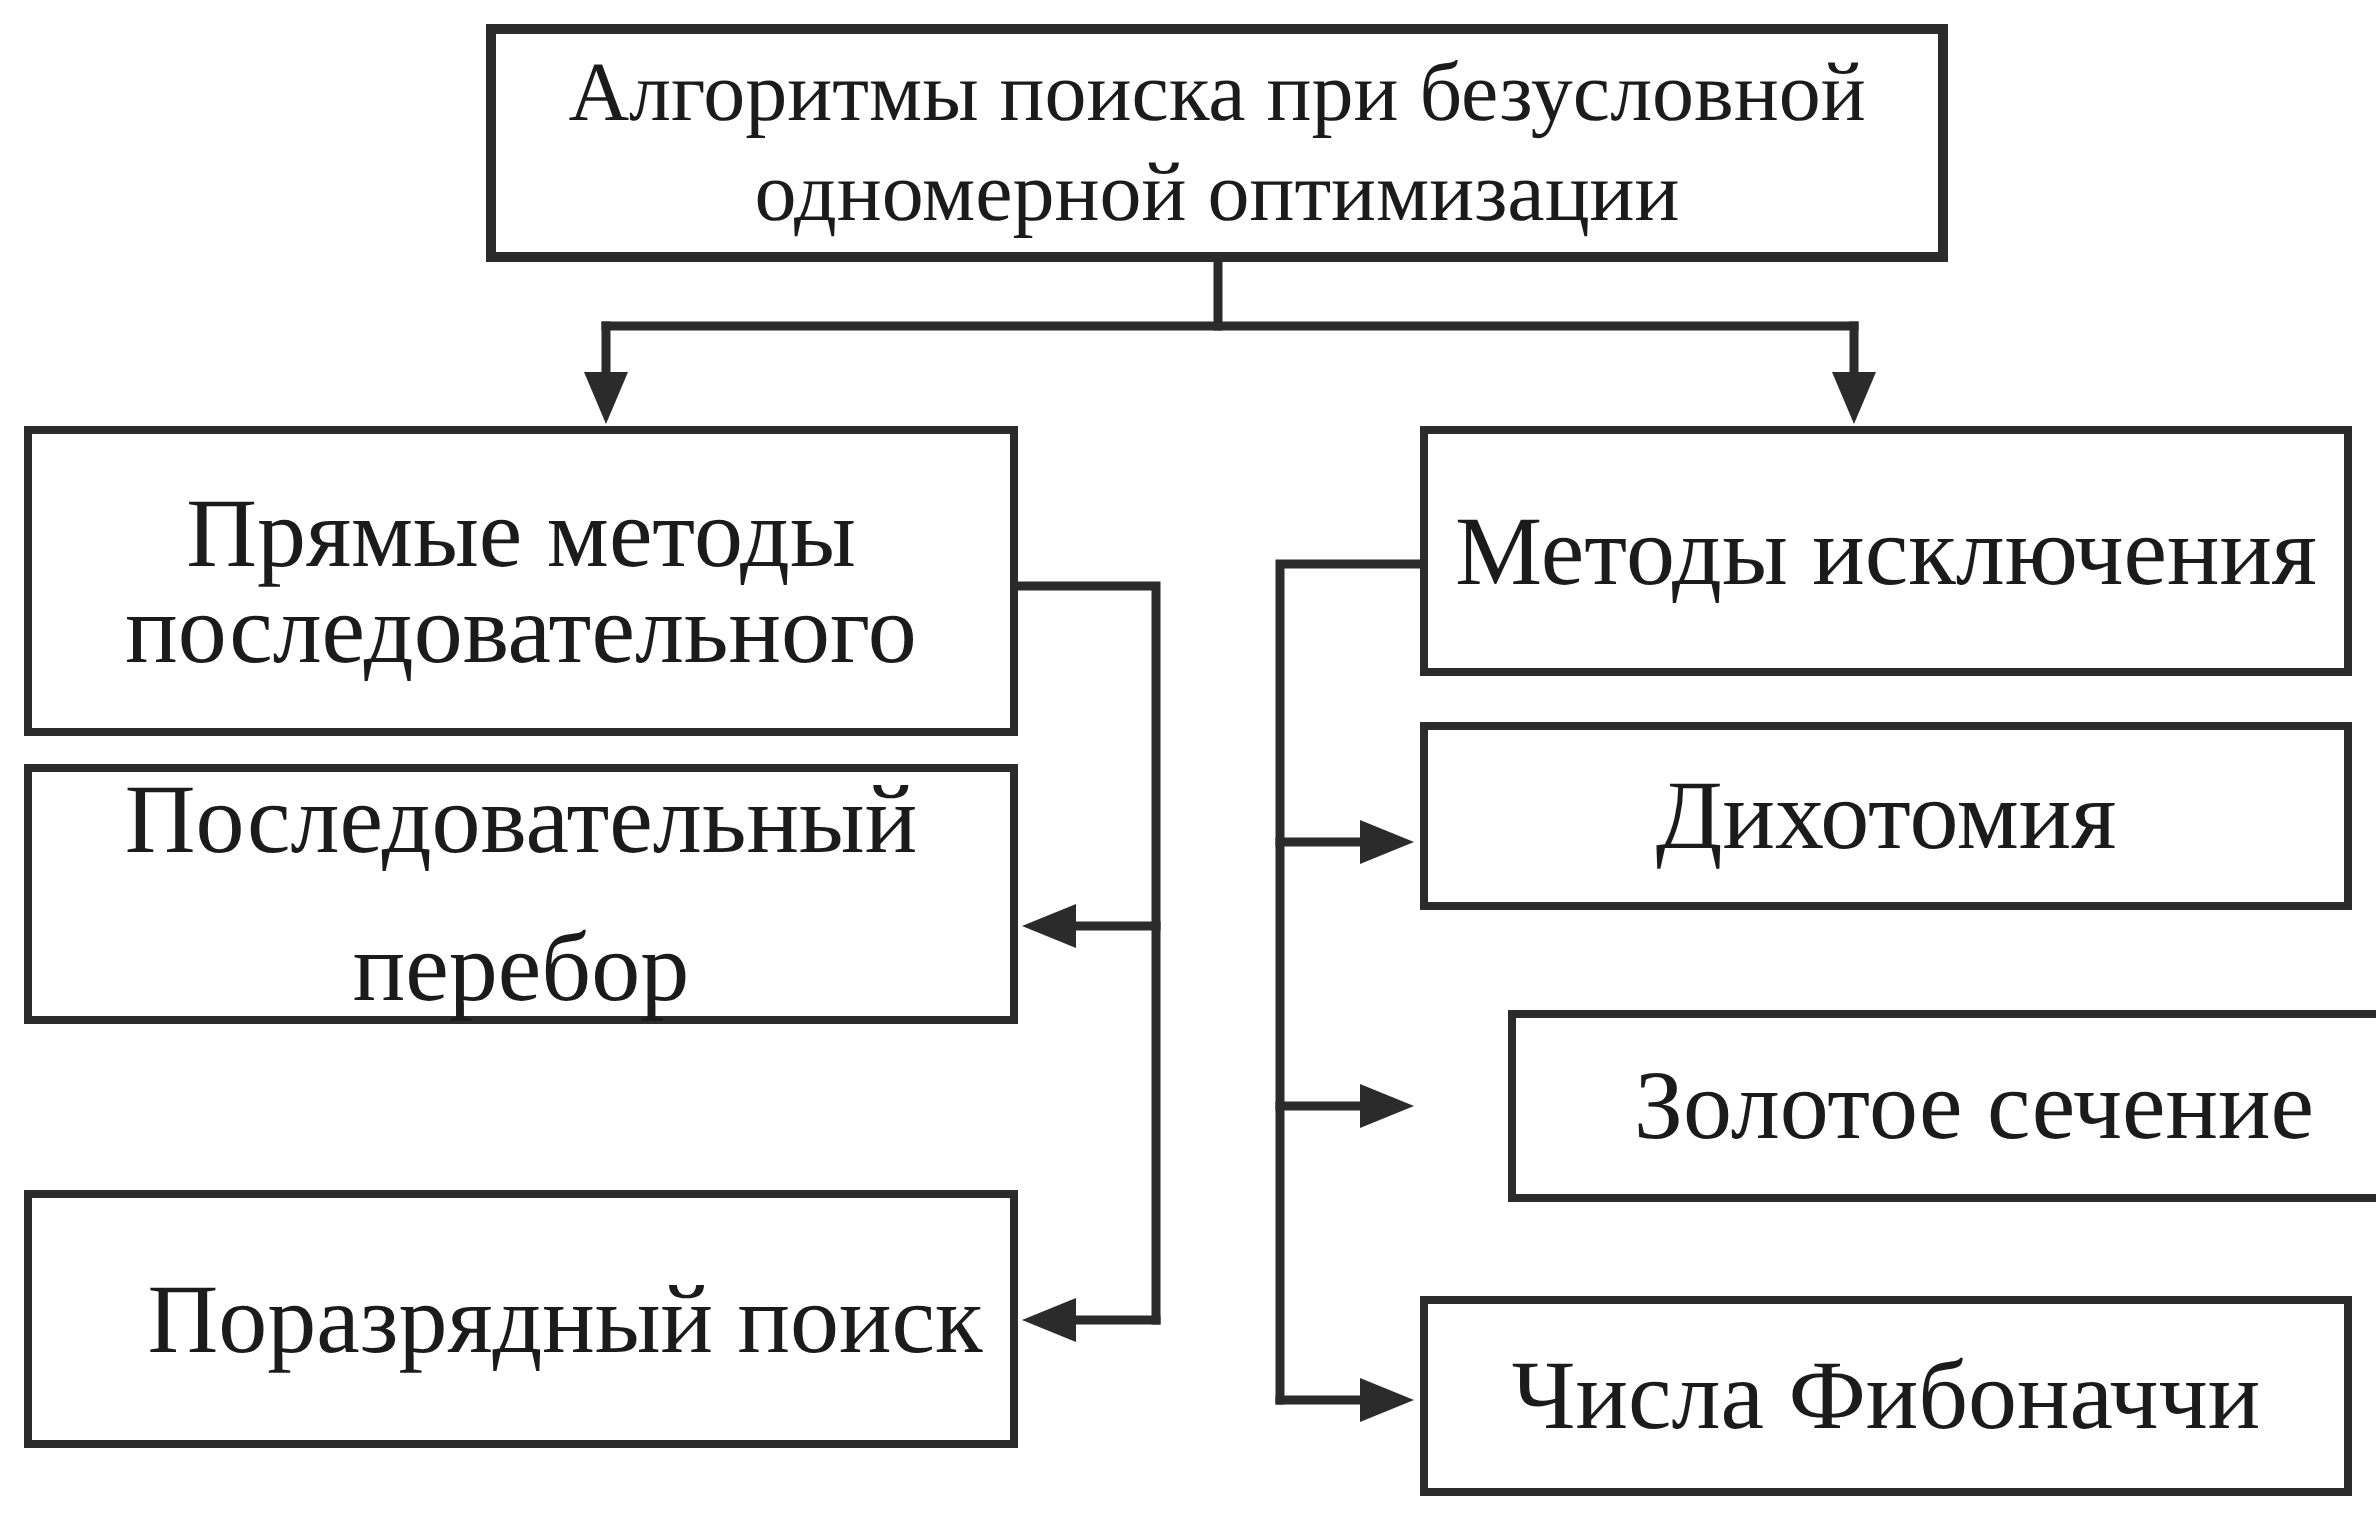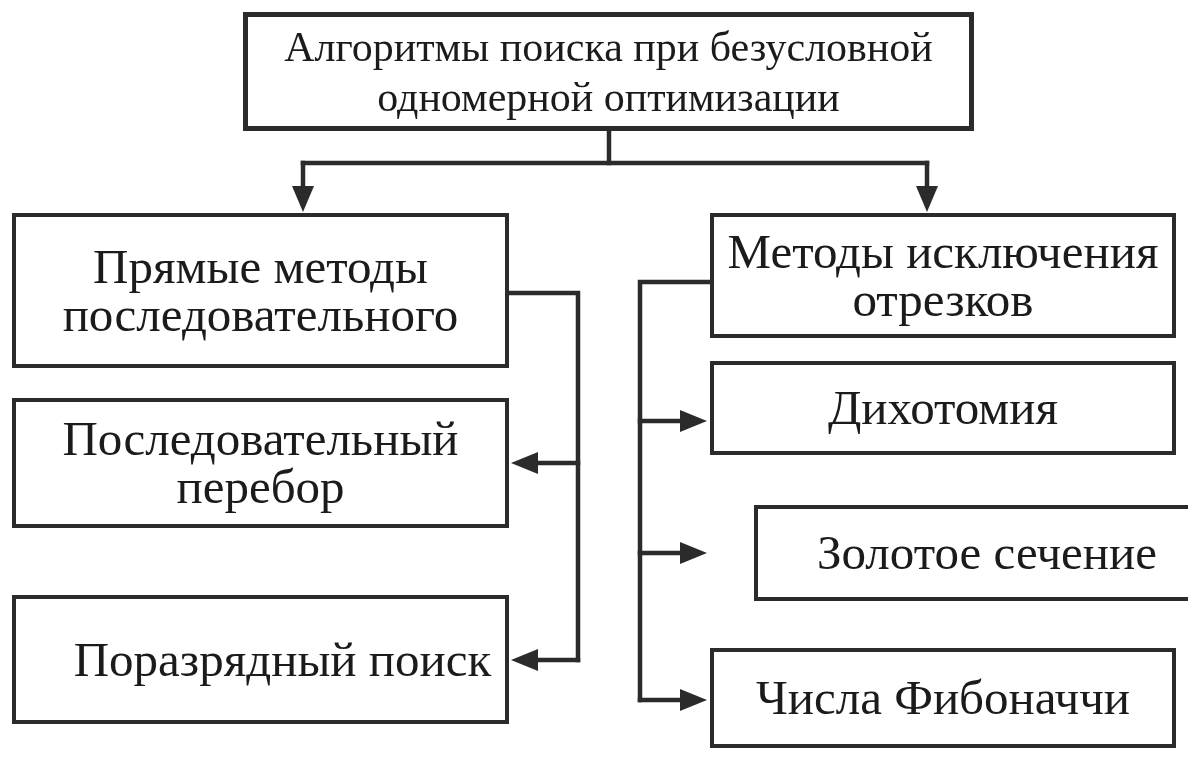--- a/index.html
+++ b/index.html
@@ -47,22 +47,22 @@
     width: 731px; height: 119px;
     border-width: 5px;
     font-size: 42px;
     line-height: 50px;
   }
   .node-direct {
     left: 12px; top: 213px;
     width: 497px; height: 155px;
   }
   .node-sequential {
-    left: 12px; top: 398px;
-    width: 497px; height: 130px;
+    left: 12px; top: 382px;
+    width: 497px; height: 130px; justify-content: space-between;
   }
   .node-bitwise {
     left: 12px; top: 595px;
     width: 497px; height: 129px; padding-left: 44px;
   }
   .node-exclusion {
     left: 710px; top: 213px;
     width: 466px; height: 125px;
   }
   .node-dichotomy {
@@ -140,21 +140,20 @@
     <span class="label-line">Последовательный</span>
     <span class="label-line">перебор</span>
   </div>
 
   <div class="node node-bitwise">
     <span class="label-line">Поразрядный поиск</span>
   </div>
 
   <div class="node node-exclusion">
     <span class="label-line">Методы исключения</span>
-    <span class="label-line">отрезков</span>
   </div>
 
   <div class="node node-dichotomy">
     <span class="label-line">Дихотомия</span>
   </div>
 
   <div class="node node-golden">
     <span class="label-line">Золотое сечение</span>
   </div>
 

